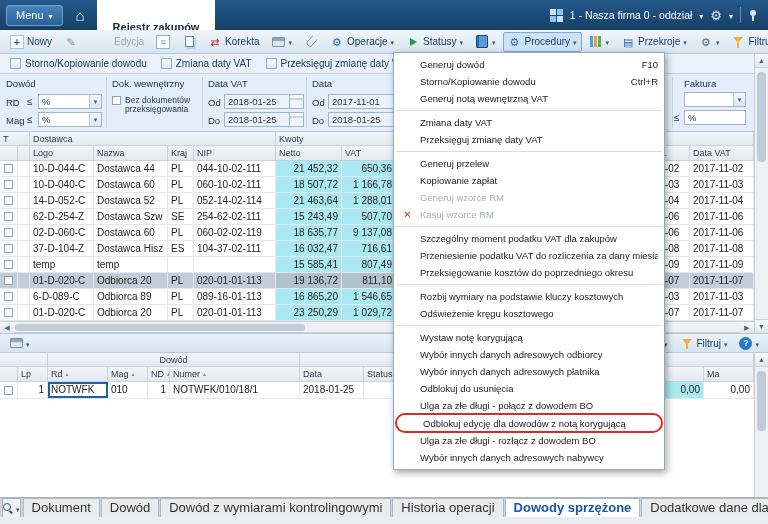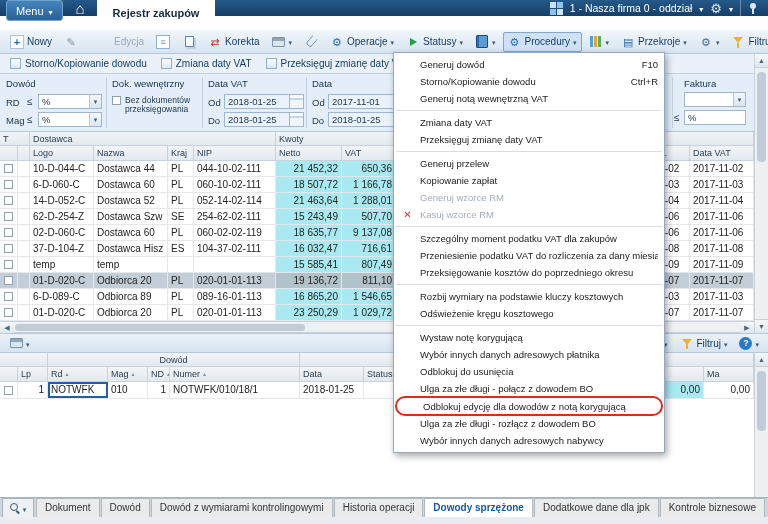--- a/index.html
+++ b/index.html
@@ -1,22 +1,22 @@
 <!DOCTYPE html>
 <html style="--cyan: #abe9f2; --sel: #c3cdd7; --red: #dd2b1c;"><head>
 <meta charset="utf-8">
 <style>
 *{margin:0;padding:0;box-sizing:border-box;}
 html,body{background:#9aa4ae;}
 .app{position:relative;width:768px;height:524px;background:#fff;overflow:hidden;
      font-family:"Liberation Sans",sans-serif;font-size:10px;color:#222;}
 
 
-.topbar{position:absolute;top:0;left:0;right:0;height:16px;
-  background:linear-gradient(#24598a,#163f66);display:flex;}
+.topbar{position:absolute;top:0;left:0;right:0;height:30px;
+  background:linear-gradient(#24598a,#163f66);display:flex;align-items:center;}
 .menu-btn{margin-left:6px;height:21px;padding:0 9px;display:flex;align-items:center;gap:5px;
   background:linear-gradient(#4585bd,#2b6195);border:1px solid #6fa3cf;border-radius:3px;
   color:#fff;font-size:11px;cursor:default;}
 .caret::before{content:"▾";font-size:8px;}
 .home-ic{color:#fff;font-size:15px;margin:0 12px 0 13px;}
 .home-ic::before{content:"⌂";}
 .toptab{align-self:flex-end;height:26px;line-height:26px;padding:16px 16px;background:#fff;
   color:#15293d;font-size:11px;font-weight:bold;border-radius:2px 2px 0 0;}
 .top-right{margin-left:auto;display:flex;align-items:center;gap:7px;padding-right:9px;color:#fff;font-size:10.5px;}
 .tiles{width:13px;height:13px;background:
@@ -156,21 +156,21 @@
 
 .tabsbar{position:absolute;top:497px;left:0;right:0;height:20px;background:#cfd6dd;border-top:1px solid #aab4be;
   display:flex;align-items:flex-end;padding-left:2px;}
 .search-corner{width:32px;height:19px;background:#eef1f4;border:1px solid #aab4be;border-bottom:none;
   display:flex;align-items:center;justify-content:center;gap:2px;margin-right:2px;}
 .magi{width:11px;height:11px;position:relative;display:inline-block;}
 .magi::before{content:"";position:absolute;left:0;top:0;width:6px;height:6px;border:1.5px solid #3a5a7a;border-radius:50%;}
 .magi::after{content:"";position:absolute;left:7px;top:7px;width:4px;height:1.5px;background:#3a5a7a;transform:rotate(45deg);transform-origin:0 0;}
 .btabs{display:flex;align-items:flex-end;}
 .btab{height:19px;line-height:17px;padding:0 8px;background:#e9ebed;border:1px solid #b0b8c0;border-bottom:none;
-  margin-right:1px;font-size:10px;color:#333;white-space:nowrap;cursor:default;}
+  margin-right:1px;font-size:13px;color:#333;white-space:nowrap;cursor:default;}
 .btab.act{background:#fff;color:#1558a8;font-weight:bold;}
 .bottomstrip{position:absolute;top:517px;left:0;right:0;height:7px;background:#e9edf1;}
 </style>
 </head>
 <body>
 
 <div class="app">
 
   <div class="topbar">
     <div class="menu-btn">
@@ -382,21 +382,21 @@
           <div class="cell amt c-brutto"></div>
           <div class="cell c-t2">02</div>
           <div class="cell c-dz">2017-11-02</div>
           <div class="cell c-dv">2017-11-02</div>
         </div>
         <div class="g-row">
           <div class="cell c-cb cbcell">
             <span class="cbx"></span>
           </div>
           <div class="cell c-t"></div>
-          <div class="cell c-logo">6-D-060-C</div>
+          <div class="cell c-logo">10-D-040-C</div>
           <div class="cell c-nazwa">Dostawca 60</div>
           <div class="cell c-kraj">PL</div>
           <div class="cell c-nip">060-10-02-111</div>
           <div class="cell amt cyan-cell c-netto">18 507,72</div>
           <div class="cell amt cyan-cell c-vat">1 166,78</div>
           <div class="cell amt c-brutto"></div>
           <div class="cell c-t2">03</div>
           <div class="cell c-dz">2017-11-03</div>
           <div class="cell c-dv">2017-11-03</div>
         </div>
@@ -654,20 +654,23 @@
         <span class="ml">Rozbij wymiary na podstawie kluczy kosztowych</span>
       </div>
       <div class="mi">
         <span class="ml">Odświeżenie kręgu kosztowego</span>
       </div>
       <div class="sep"></div>
       <div class="mi">
         <span class="ml">Wystaw notę korygującą</span>
       </div>
       <div class="mi">
+        <span class="ml">Wybór innych danych adresowych odbiorcy</span>
+      </div>
+      <div class="mi">
         <span class="ml">Wybór innych danych adresowych płatnika</span>
       </div>
       <div class="mi">
         <span class="ml">Odblokuj do usunięcia</span>
       </div>
       <div class="mi">
         <span class="ml">Ulga za złe długi - połącz z dowodem BO</span>
       </div>
       <div class="mi ann">
         <span class="ml">Odblokuj edycję dla dowodów z notą korygującą</span>

